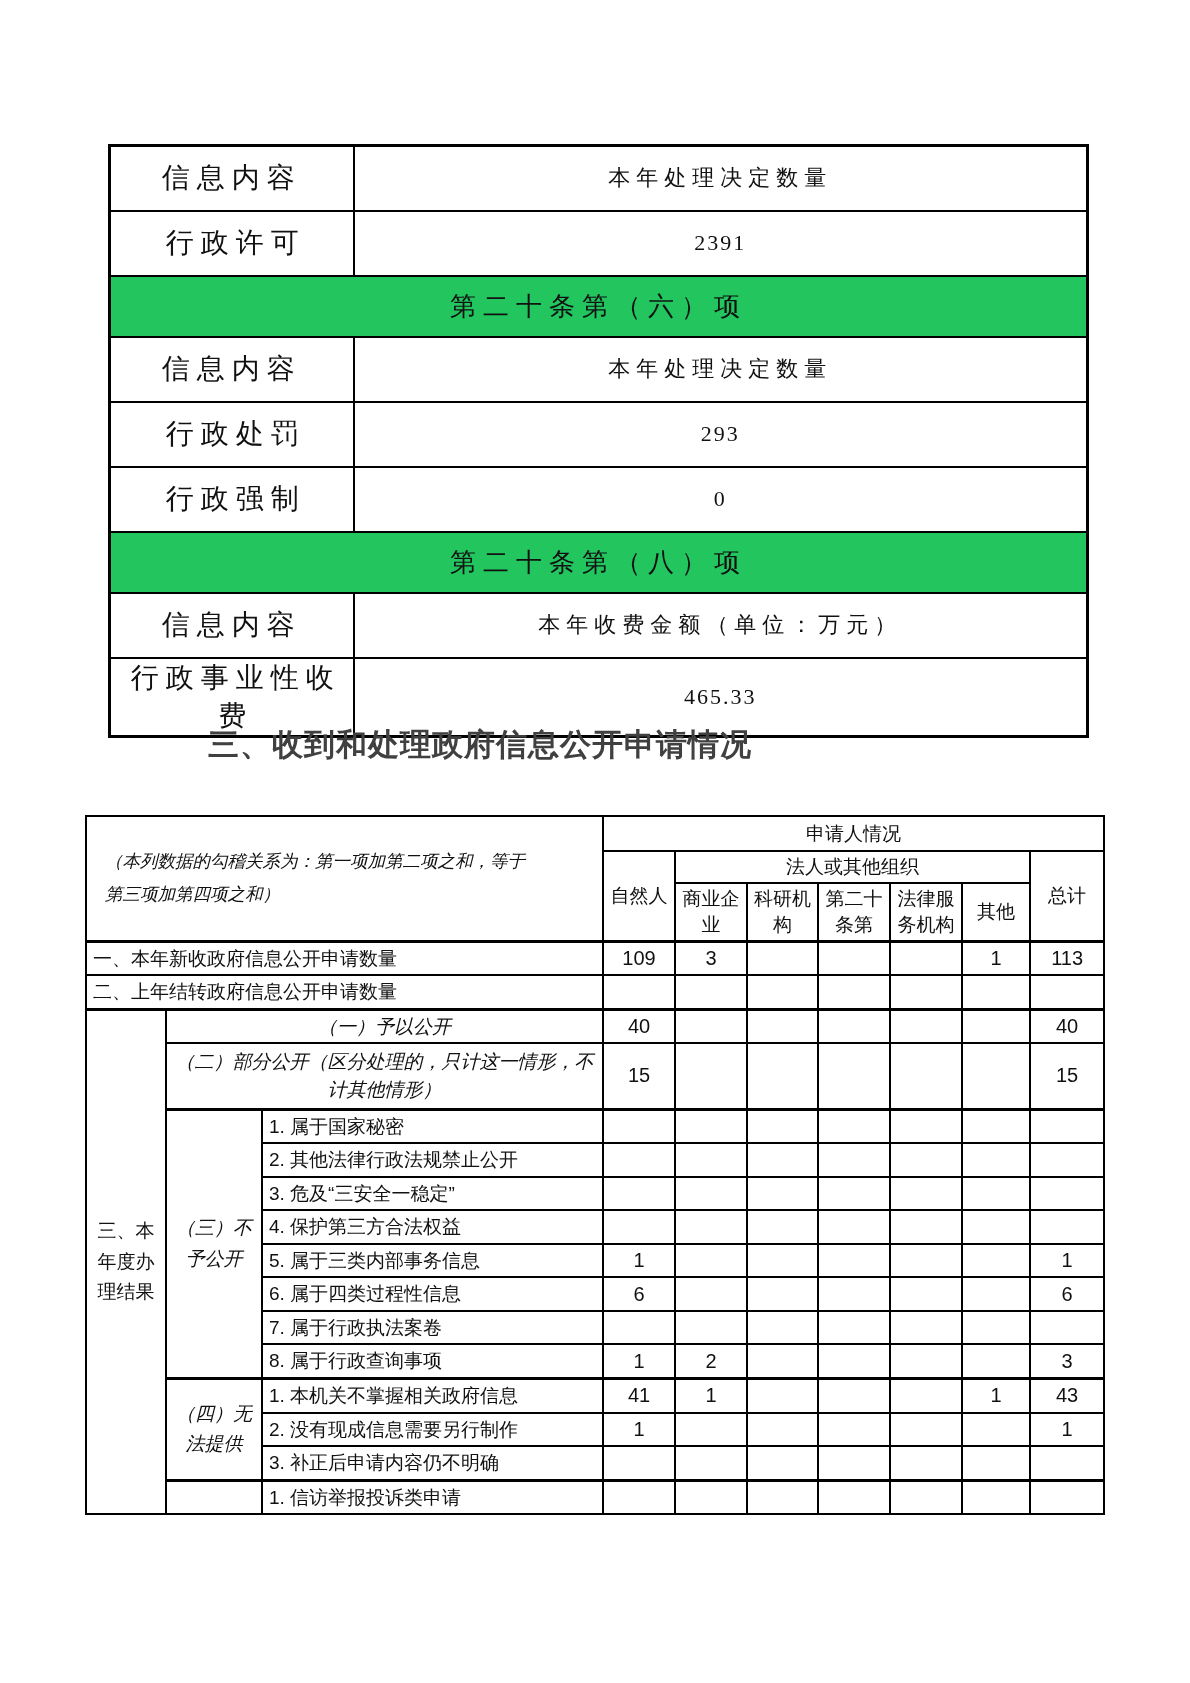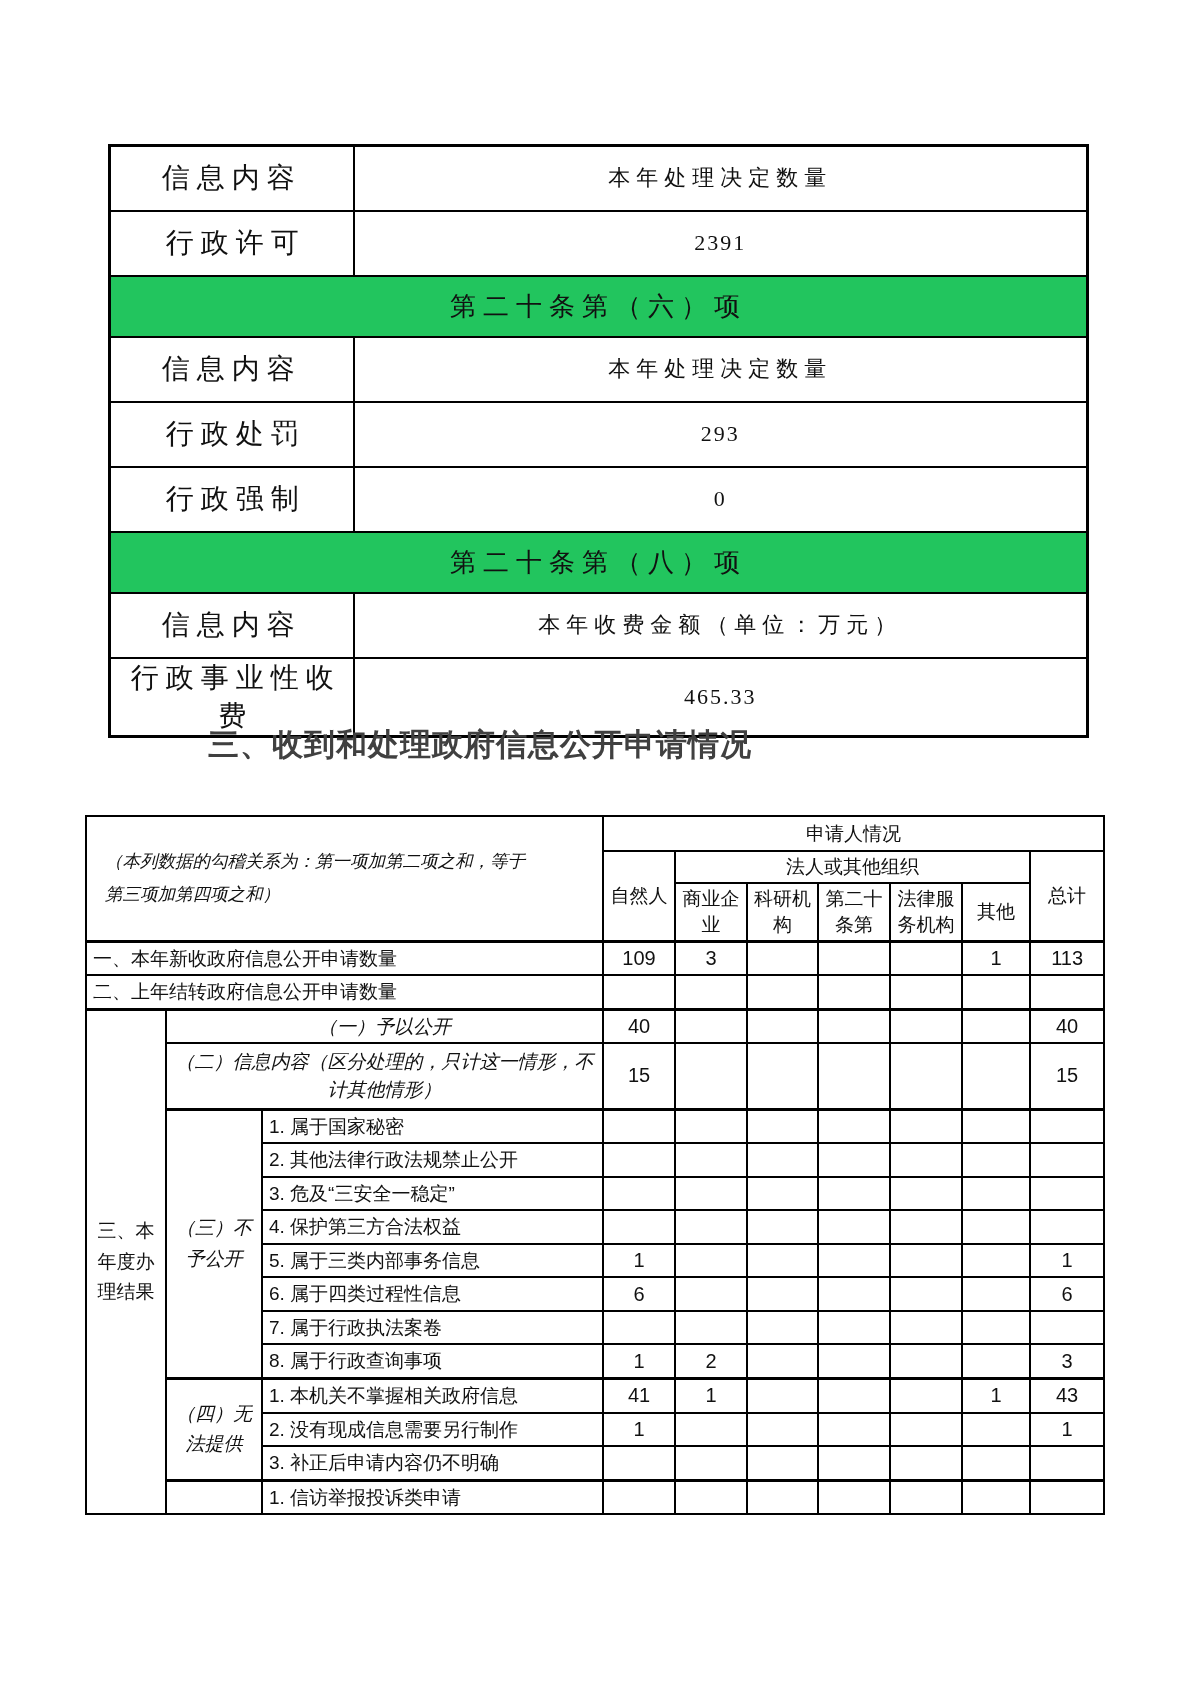--- a/index.html
+++ b/index.html
@@ -171,21 +171,21 @@
           <td colspan="2" class="rlabel kai">（一）予以公开</td>
           <td class="val">40</td>
           <td class="val"></td>
           <td class="val"></td>
           <td class="val"></td>
           <td class="val"></td>
           <td class="val"></td>
           <td class="val">40</td>
         </tr>
         <tr class="tall">
-          <td colspan="2" class="rlabel kai">（二）信息内容（区分处理的，只计这一情形，不计其他情形）</td>
+          <td colspan="2" class="rlabel kai">（二）部分公开（区分处理的，只计这一情形，不计其他情形）</td>
           <td class="val">15</td>
           <td class="val"></td>
           <td class="val"></td>
           <td class="val"></td>
           <td class="val"></td>
           <td class="val"></td>
           <td class="val">15</td>
         </tr>
         <tr class="thick">
           <td rowspan="8" class="gcell gB">（三）不予公开</td>

